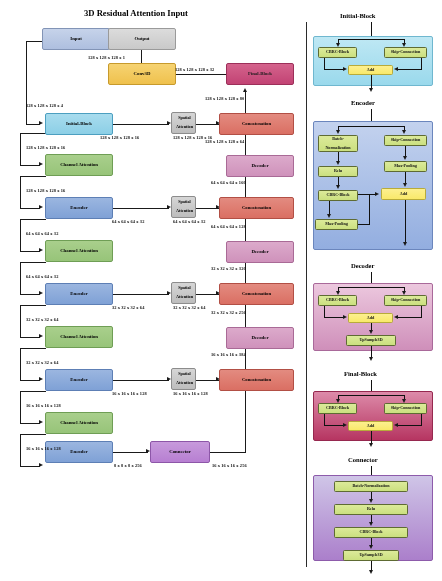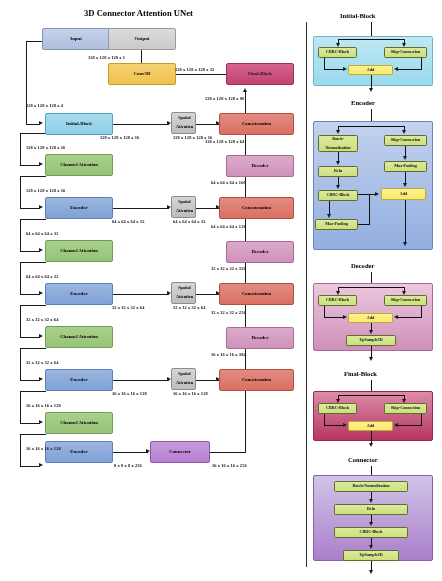--- a/index.html
+++ b/index.html
@@ -61,21 +61,21 @@
   .sub span{display:block;width:100%;}
   .pl{position:absolute;background:#111;}
   .plh{height:1.1px;}
   .plv{width:1.1px;}
 </style>
 </head>
 <body>
 
 <div class="canvas">
 
-  <div class="title" style="left:84px;top:8px;">3D Connector Attention UNet</div>
+  <div class="title" style="left:84px;top:8px;">3D Residual Attention Input</div>
 
   <div class="ln lnv" style="left:26px;top:41px;height:84px;"></div>
   <div class="ln lnh" style="left:26px;top:41px;width:20px;"></div>
   <div class="ln lnh" style="left:26px;top:124px;width:14px;"></div>
   <div class="ar ar-r" style="left:39px;top:121px;"></div>
 
   <div class="ln lnv" style="left:20px;top:133px;height:33px;"></div>
   <div class="ln lnh" style="left:20px;top:133px;width:26px;"></div>
   <div class="ln lnh" style="left:20px;top:165px;width:20px;"></div>
   <div class="ar ar-r" style="left:39px;top:162px;"></div>

